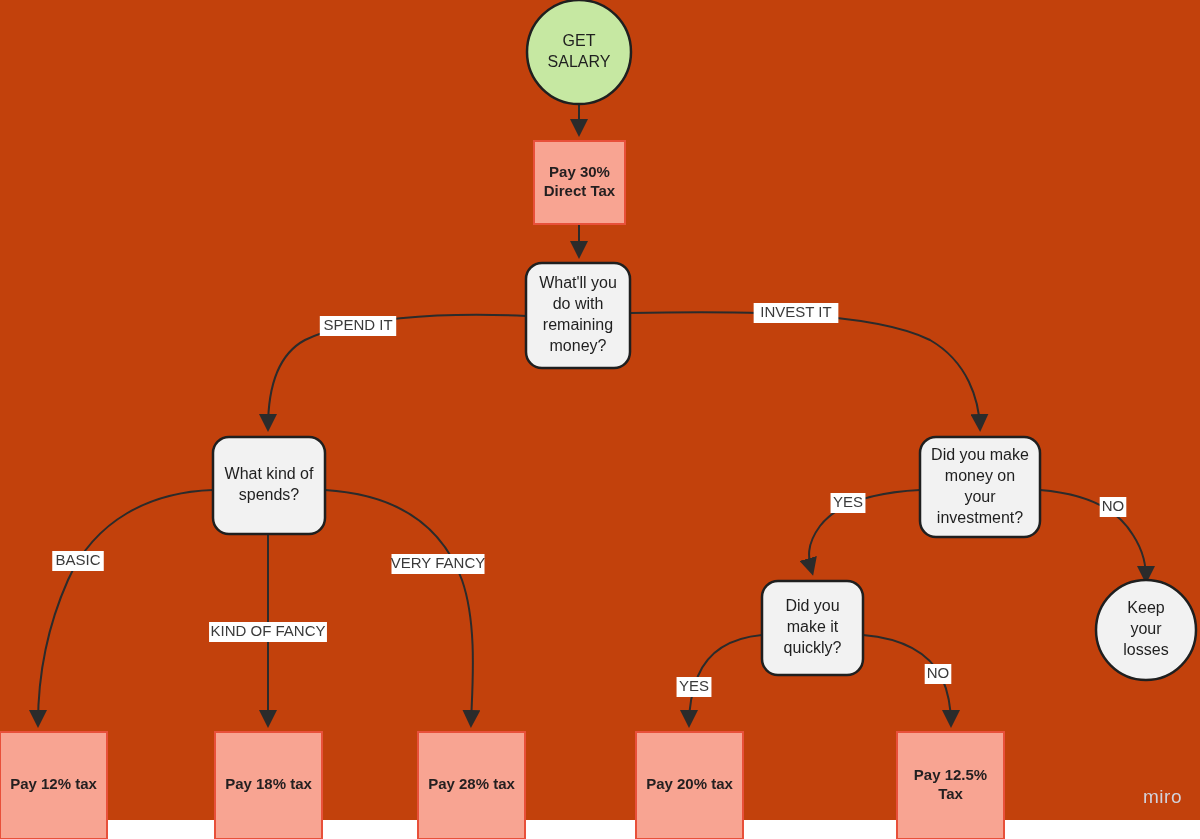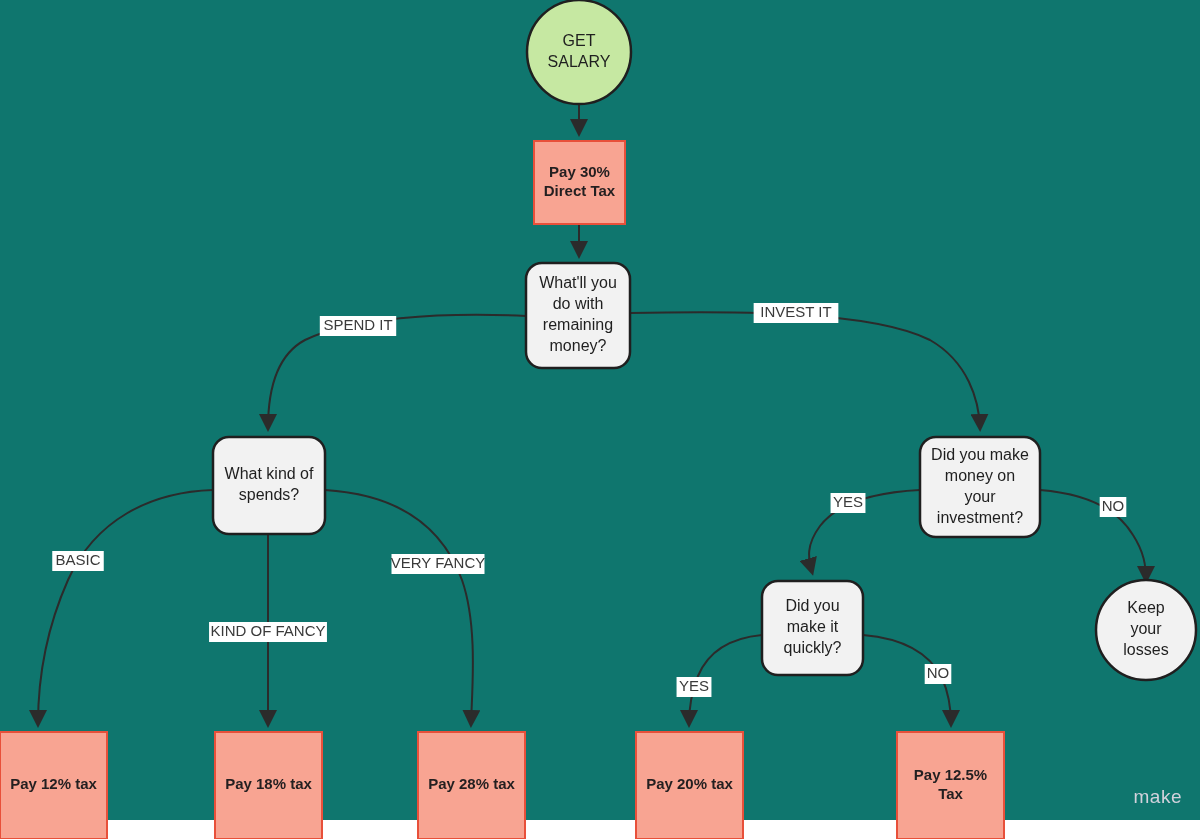--- a/index.html
+++ b/index.html
@@ -10,21 +10,21 @@
   body {
     width: 1200px;
     height: 839px;
     overflow: hidden;
     font-family: "Liberation Sans", sans-serif;
   }
   #canvas {
     position: relative;
     width: 1200px;
     height: 820px;
-    background: #0f766e;
+    background: #c2410c;
   }
   svg#flow {
     position: absolute;
     top: 0; left: 0;
     width: 1200px;
     height: 839px;
   }
   .edge-path {
     fill: none;
     stroke: #2b2b2b;
@@ -187,14 +187,14 @@
         <text x="848" y="503" class="edge-label">YES</text>
         <rect x="1099.7" y="497" width="26.6" height="20" class="edge-label-bg"></rect>
         <text x="1113" y="507" class="edge-label">NO</text>
         <rect x="676.55" y="677" width="34.900000000000006" height="20" class="edge-label-bg"></rect>
         <text x="694" y="687" class="edge-label">YES</text>
         <rect x="924.7" y="664" width="26.6" height="20" class="edge-label-bg"></rect>
         <text x="938" y="674" class="edge-label">NO</text>
       </g>
   </svg>
 
-  <div class="watermark">make</div>
+  <div class="watermark">miro</div>
 </div>
 
 </body></html>

